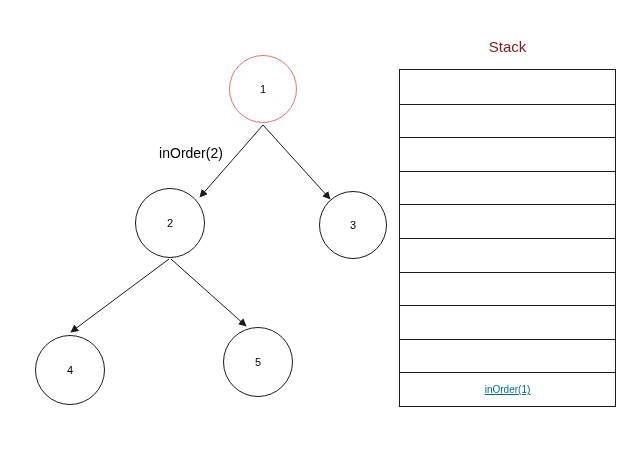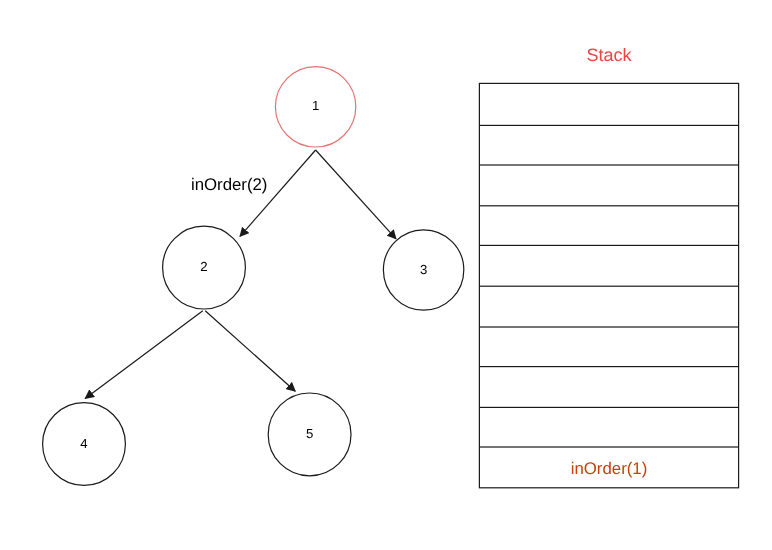--- a/index.html
+++ b/index.html
@@ -50,40 +50,41 @@
 
   .stack-panel {
     position: absolute;
     left: 399px;
     top: 36px;
     width: 217px;
   }
   .stack-title {
     text-align: center;
     font-size: 15px;
-    color: #ef4444;
+    color: #7f1d1d;
     height: 22px;
     line-height: 22px;
     margin-bottom: 11px;
   }
   .stack-table {
     width: 217px;
     height: 338px;
     border: 1px solid #1a1a1a;
     box-sizing: border-box;
     display: grid;
     grid-template-rows: repeat(10, 1fr);
   }
   .stack-row {
     border-top: 1px solid #1a1a1a;
     display: flex;
     align-items: center;
     justify-content: center;
-    font-size: 14px;
-    color: #c2410c;
+    font-size: 10px;
+    color: #0369a1;
+    text-decoration: underline;
   }
   .stack-row:first-child {
     border-top: none;
   }
 </style>
 </head>
 <body>
 
 <div class="canvas">
 

